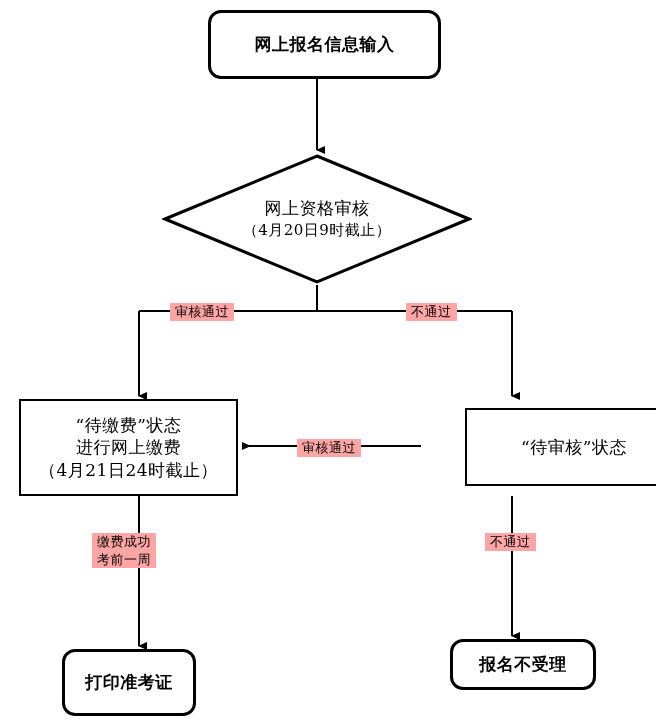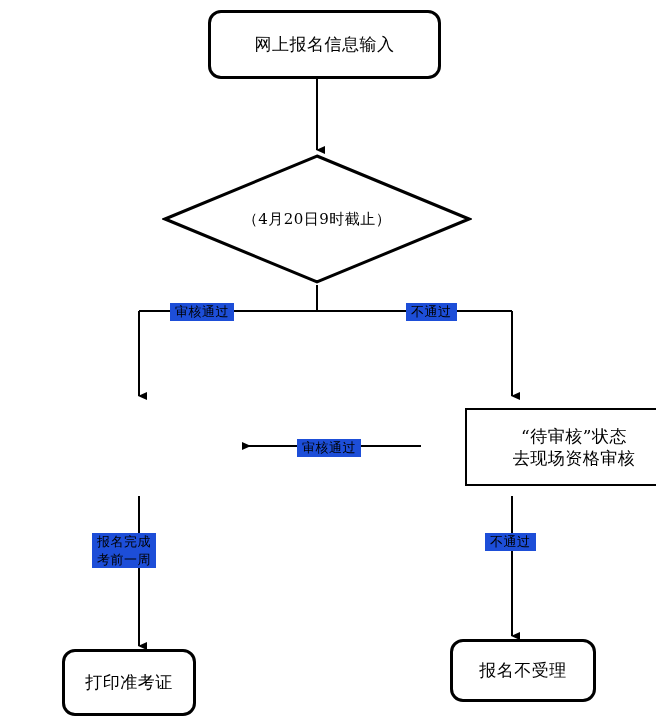--- a/index.html
+++ b/index.html
@@ -30,34 +30,35 @@
     justify-content: center;
     text-align: center;
     line-height: 1.32;
     font-size: 17px;
     letter-spacing: 0.5px;
     z-index: 3;
   }
   .node.rounded {
     border-radius: 13px;
     border-width: 3px;
+    font-weight: bold;
   }
   .node .line1,
   .node .line2,
   .node .line3 {
     display: block;
     white-space: nowrap;
   }
 
   
   #node-start      { left: 208px; top: 10px;  width: 233px; height: 69px;  }
   #node-pending-pay   { left: 19px;  top: 399px; width: 219px; height: 97px; }
   #node-pending-review{ left: 421px; top: 408px; width: 218px; height: 78px; margin-left: 44px; }
   #node-print-ticket  { left: 62px;  top: 649px; width: 134px; height: 67px; }
-  #node-not-accepted  { left: 450px; top: 639px; width: 146px; height: 63px; }
+  #node-not-accepted  { left: 450px; top: 639px; width: 146px; height: 51px; }
 
   
   #node-decision {
     position: absolute;
     left: 162px;
     top: 153px;
     width: 310px;
     height: 132px;
     z-index: 3;
   }
@@ -93,21 +94,21 @@
     width: 656px;
     height: 725px;
     z-index: 1;
   }
 
   
   .edge-label {
     position: absolute;
     font-size: 13px;
     letter-spacing: 0.5px;
-    background: #1d4ed8;
+    background: #fca5a5;
     padding: 0 5px;
     white-space: nowrap;
     line-height: 1.35;
     z-index: 4;
     text-align: right;
   }
   #edge-label-pass-top     { left: 170px; top: 303px; }
   #edge-label-fail-top     { left: 406px; top: 303px; }
   #edge-label-pass-middle  { left: 297px; top: 439px; }
   #edge-label-paid         { left: 92px;  top: 533px; }
@@ -147,44 +148,49 @@
 
   <div class="node rounded" id="node-start">
     <span class="line1">网上报名信息输入</span>
   </div>
 
   <div id="node-decision">
     <svg viewBox="0 0 310 132" xmlns="http://www.w3.org/2000/svg">
       <polygon points="155,3 307,66 155,129 3,66" fill="#ffffff" stroke="#000000" stroke-width="3"></polygon>
     </svg>
     <div class="diamond-text">
+      <span class="line1">网上资格审核</span>
       <span class="line2">（4月20日9时截止）</span>
     </div>
   </div>
 
+  <div class="node" id="node-pending-pay">
+    <span class="line1">“待缴费”状态</span>
+    <span class="line2">进行网上缴费</span>
+    <span class="line3">（4月21日24时截止）</span>
+  </div>
 
   <div class="node" id="node-pending-review">
     <span class="line1">“待审核”状态</span>
-    <span class="line2">去现场资格审核</span>
   </div>
 
   <div class="node rounded" id="node-print-ticket">
     <span class="line1">打印准考证</span>
   </div>
 
   <div class="node rounded" id="node-not-accepted">
     <span class="line1">报名不受理</span>
   </div>
 
   <div class="edge-label" id="edge-label-pass-top">审核通过</div>
 
   <div class="edge-label" id="edge-label-fail-top">不通过</div>
 
   <div class="edge-label" id="edge-label-pass-middle">审核通过</div>
 
   <div class="edge-label" id="edge-label-paid">
-    <span>报名完成</span><br>
+    <span>缴费成功</span><br>
     <span>考前一周</span>
   </div>
 
   <div class="edge-label" id="edge-label-fail-bottom">不通过</div>
 
 </div>
 
 </body></html>

